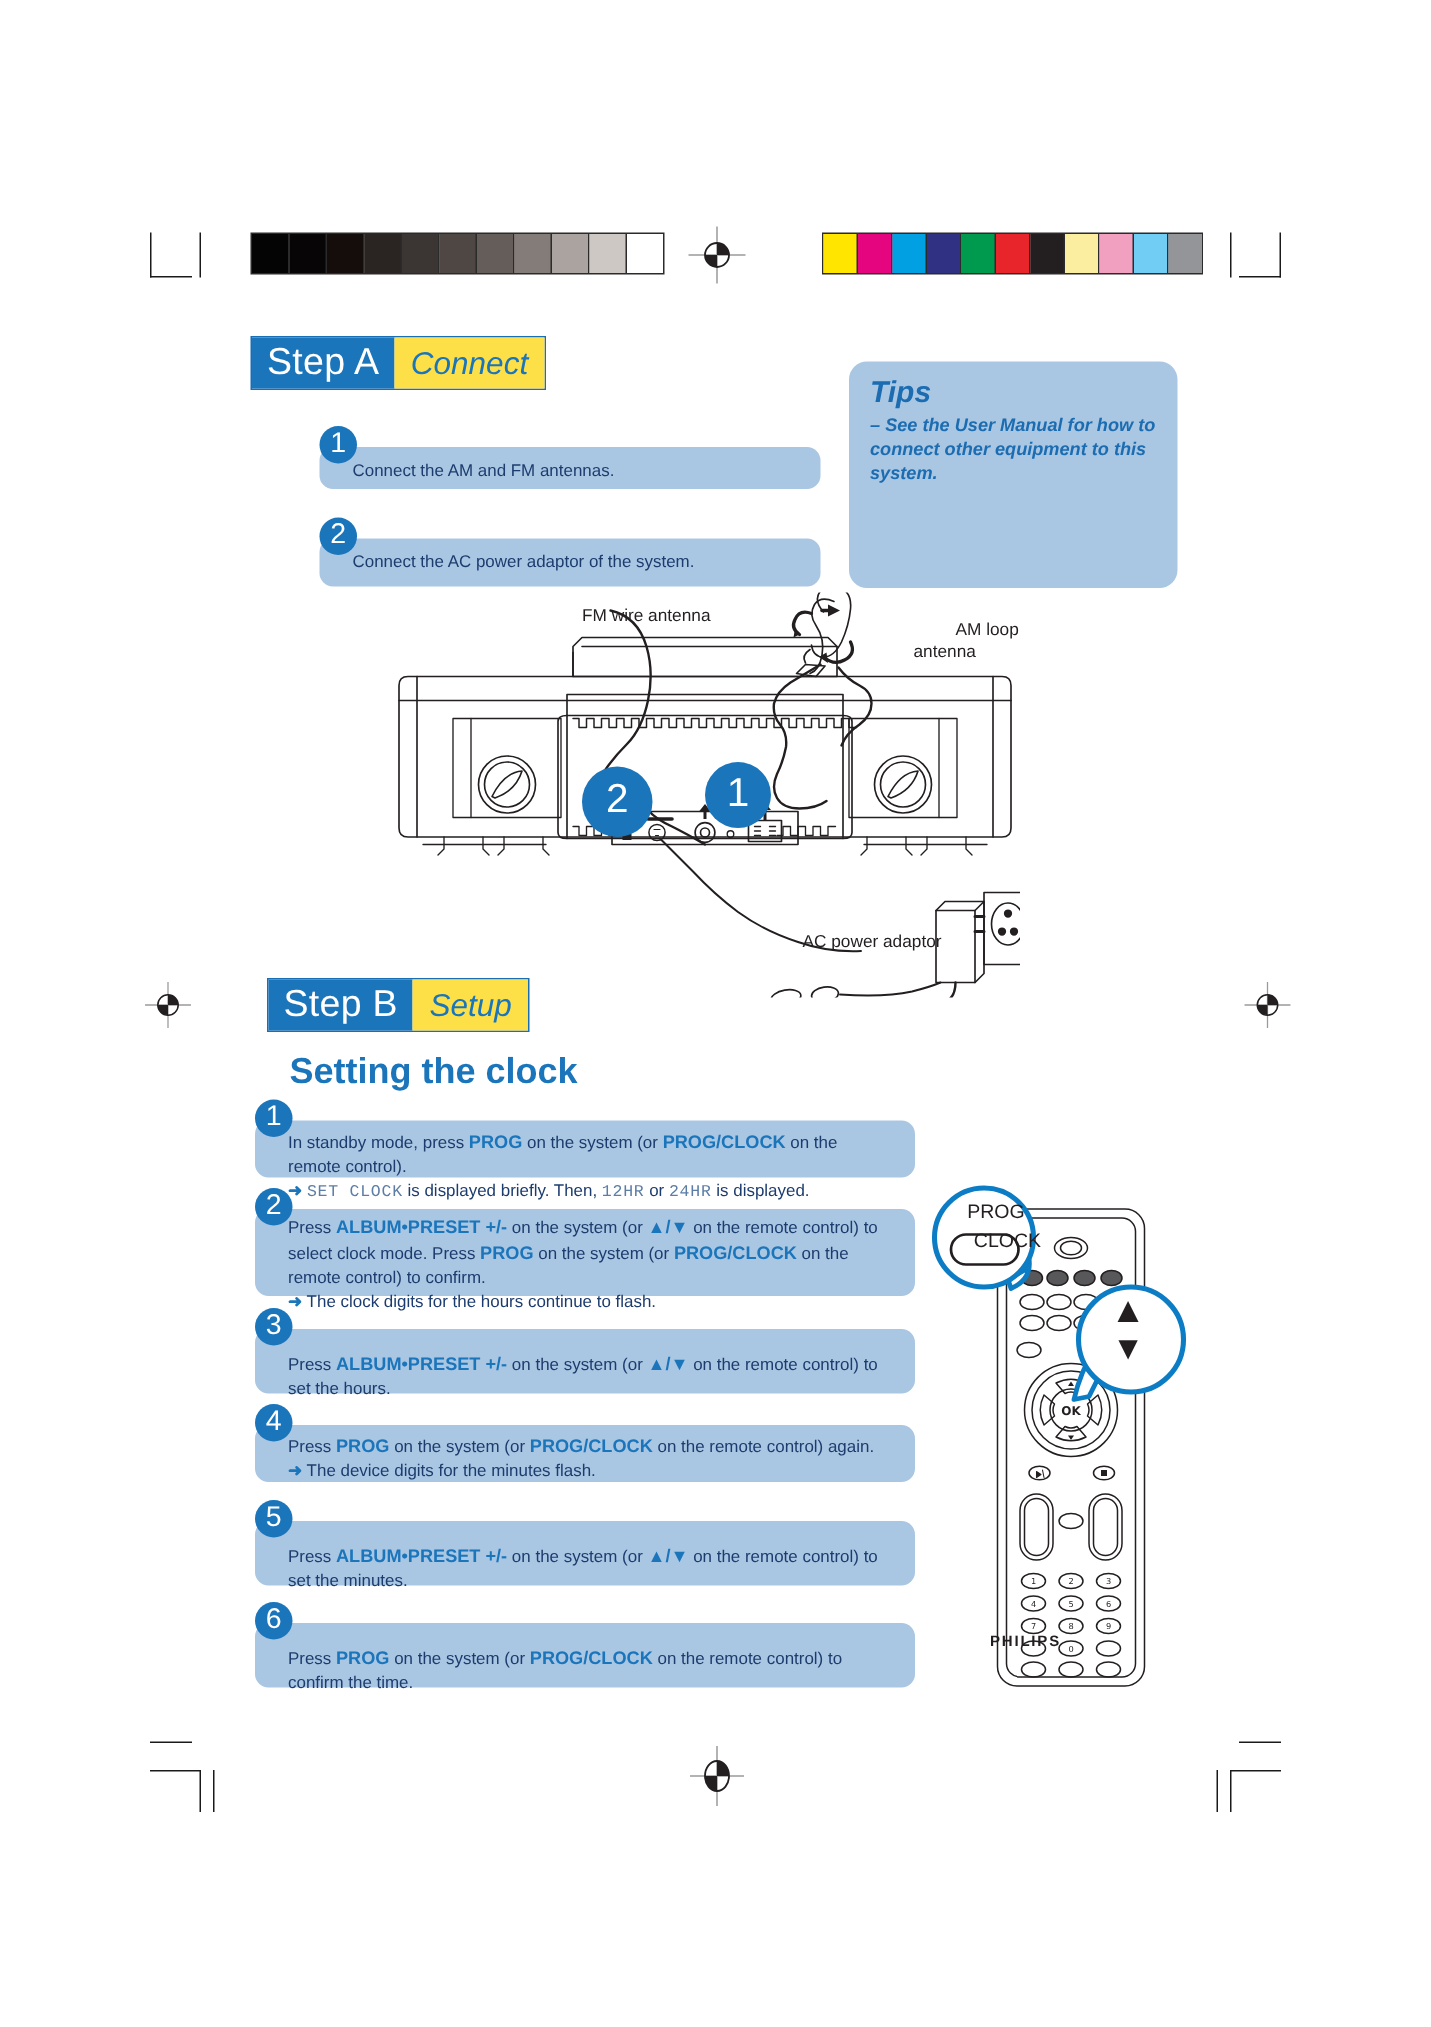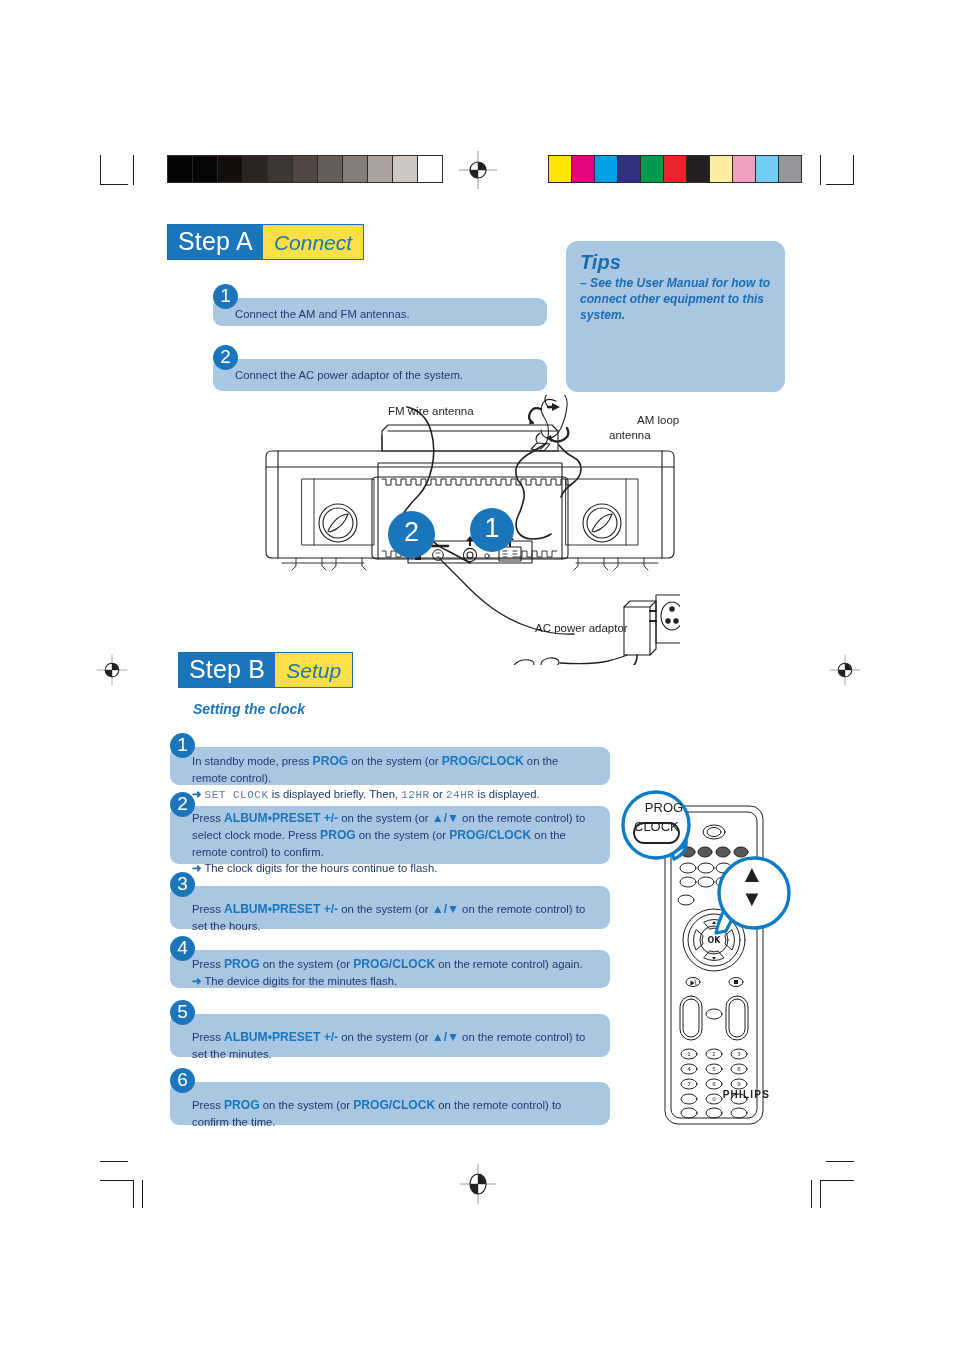--- a/index.html
+++ b/index.html
@@ -49,22 +49,22 @@
   .lcd{font-family:Liberation Mono, monospace;color:#5c7da6;
        letter-spacing:.5px;font-size:11px;}
 
   
   .tips{position:absolute;background:#a9c6e3;border-radius:12px;
         color:#1b6cb0;padding:10px 14px 12px 14px;box-sizing:border-box;}
   .tips .t{font-style:italic;font-weight:bold;font-size:20px;margin-bottom:1px;}
   .tips .l{font-style:italic;font-weight:bold;font-size:12.1px;line-height:1.33;}
 
   
-  .sect-title{position:absolute;color:#1b75bb;font-size:14px;font-weight:bold;
-              font-style:italic;}
+  .sect-title{position:absolute;color:#1b75bb;font-size:24px;font-weight:bold;
+              }
 
   
   .dlabel{position:absolute;color:#231f20;font-size:11.5px;line-height:1.35;}
 
   
   .dot{position:absolute;border-radius:50%;background:#1b75bb;color:#fff;
        display:flex;align-items:center;justify-content:center;font-size:27px;
        line-height:1;padding-bottom:4px;box-sizing:border-box;}
 
   svg{display:block;}
@@ -386,33 +386,33 @@
       <text x="54" y="271">5</text>
       <text x="79" y="271">6</text>
       <text x="29" y="286">7</text>
       <text x="54" y="286">8</text>
       <text x="79" y="286">9</text>
       <text x="54" y="301">0</text>
     </g>
     <text x="54" y="143" font-family="DejaVu Sans, sans-serif" font-size="8" font-weight="bold" fill="#231f20" text-anchor="middle">OK</text>
   </svg>
 
-  <div style="position:absolute;left:660px;top:1089px;width:110px;text-align:right;font-size:10px;font-weight:bold;letter-spacing:1.2px;color:#231f20;">
+  <div style="position:absolute;left:660px;top:1089px;width:110px;text-align:left;font-size:10px;font-weight:bold;letter-spacing:1.2px;color:#231f20;">
     <span>PHILIPS</span>
   </div>
 
   <svg class="sv" style="left:616px;top:789px;" width="96" height="92" viewBox="0 0 96 92">
     <path d="M70 50 q2 14 -12 20 l-2 -6 l14 -8 z" fill="#ffffff" stroke="#0c7cc4" stroke-width="3.2" stroke-linejoin="round"></path>
     <circle cx="40" cy="36" r="33" fill="#ffffff" stroke="#0c7cc4" stroke-width="3.4"></circle>
     <rect x="18" y="34" width="45" height="20" rx="10" fill="#ffffff" stroke="#231f20" stroke-width="1.8"></rect>
   </svg>
   <div style="position:absolute;left:634px;top:800px;width:60px;text-align:center;font-size:13px;color:#231f20;">
     <span>PROG</span>
   </div>
-  <div style="position:absolute;left:634px;top:819px;width:60px;text-align:left;font-size:13px;color:#231f20;">
+  <div style="position:absolute;left:634px;top:819px;width:60px;text-align:right;font-size:13px;color:#231f20;">
     <span>CLOCK</span>
   </div>
 
   <svg class="sv" style="left:708px;top:855px;" width="88" height="92" viewBox="0 0 88 92">
     <path d="M22 44 q-10 16 -14 34 l10 -2 l12 -24 z" fill="#ffffff" stroke="#0c7cc4" stroke-width="3.2" stroke-linejoin="round"></path>
     <circle cx="46" cy="38" r="35" fill="#ffffff" stroke="#0c7cc4" stroke-width="3.4"></circle>
   </svg>
   <div style="position:absolute;left:726px;top:862px;width:52px;text-align:center;font-size:24px;color:#231f20;line-height:1;">
     <span>▲</span>
   </div>

